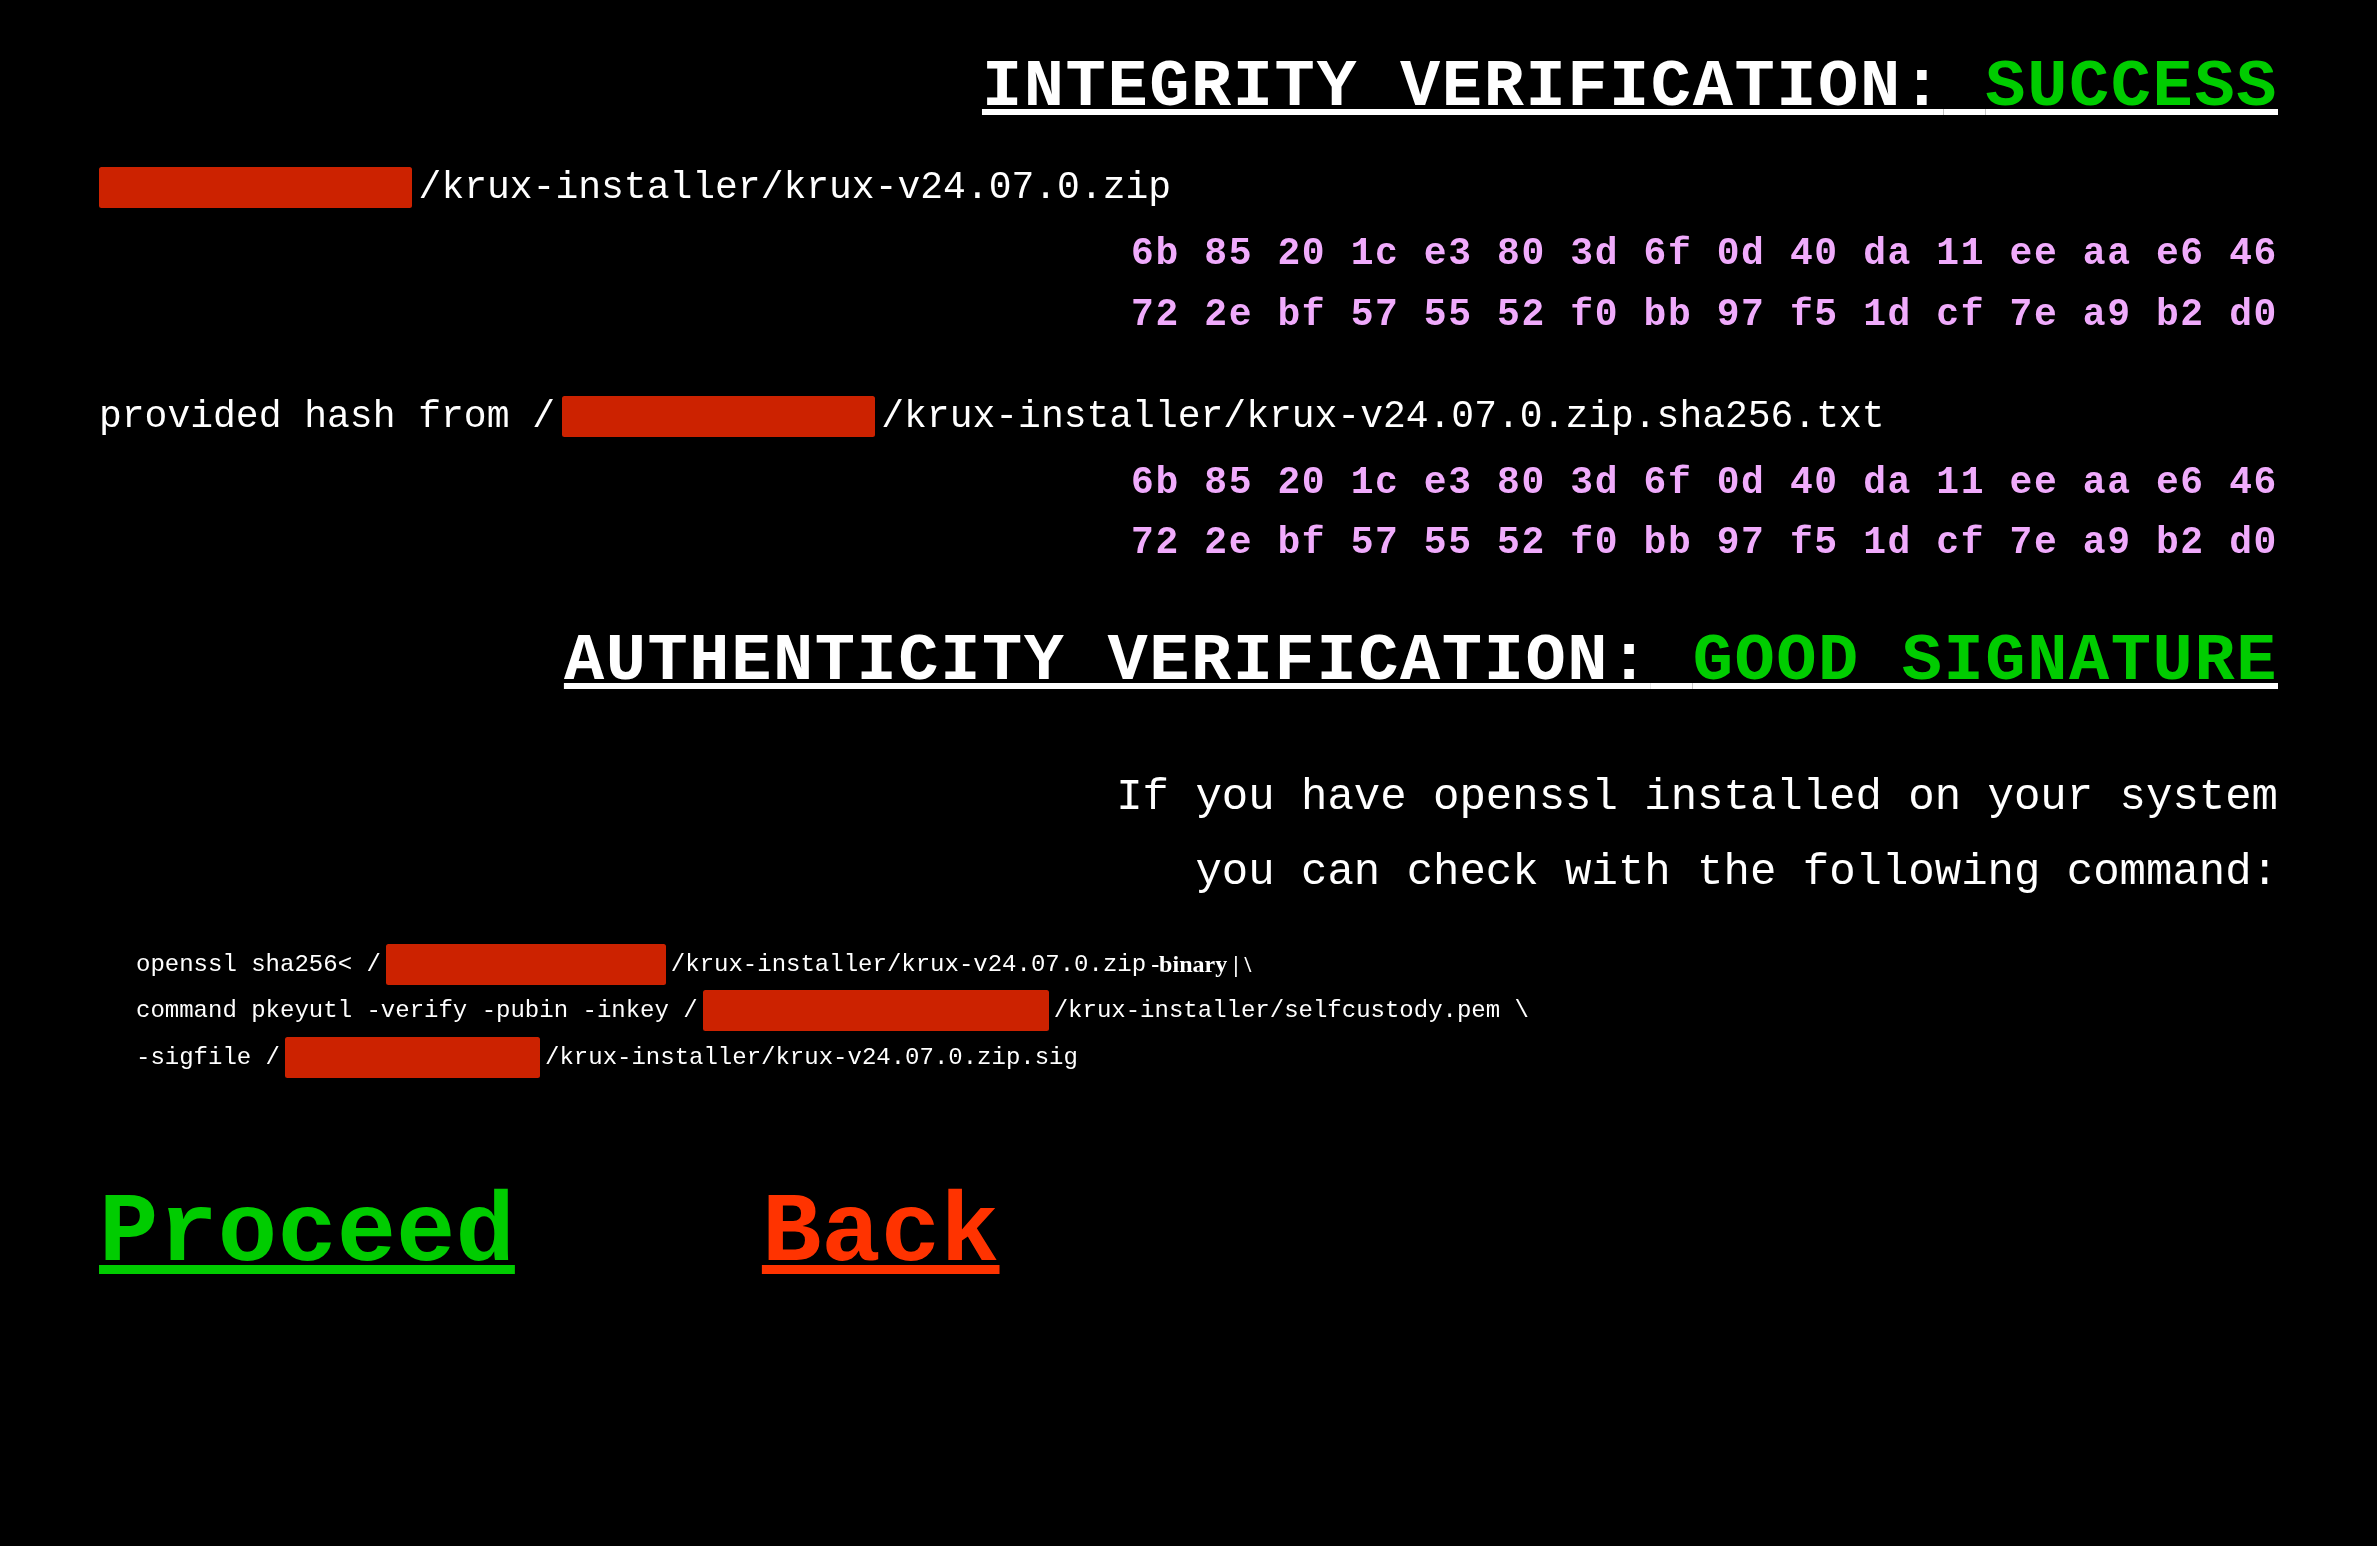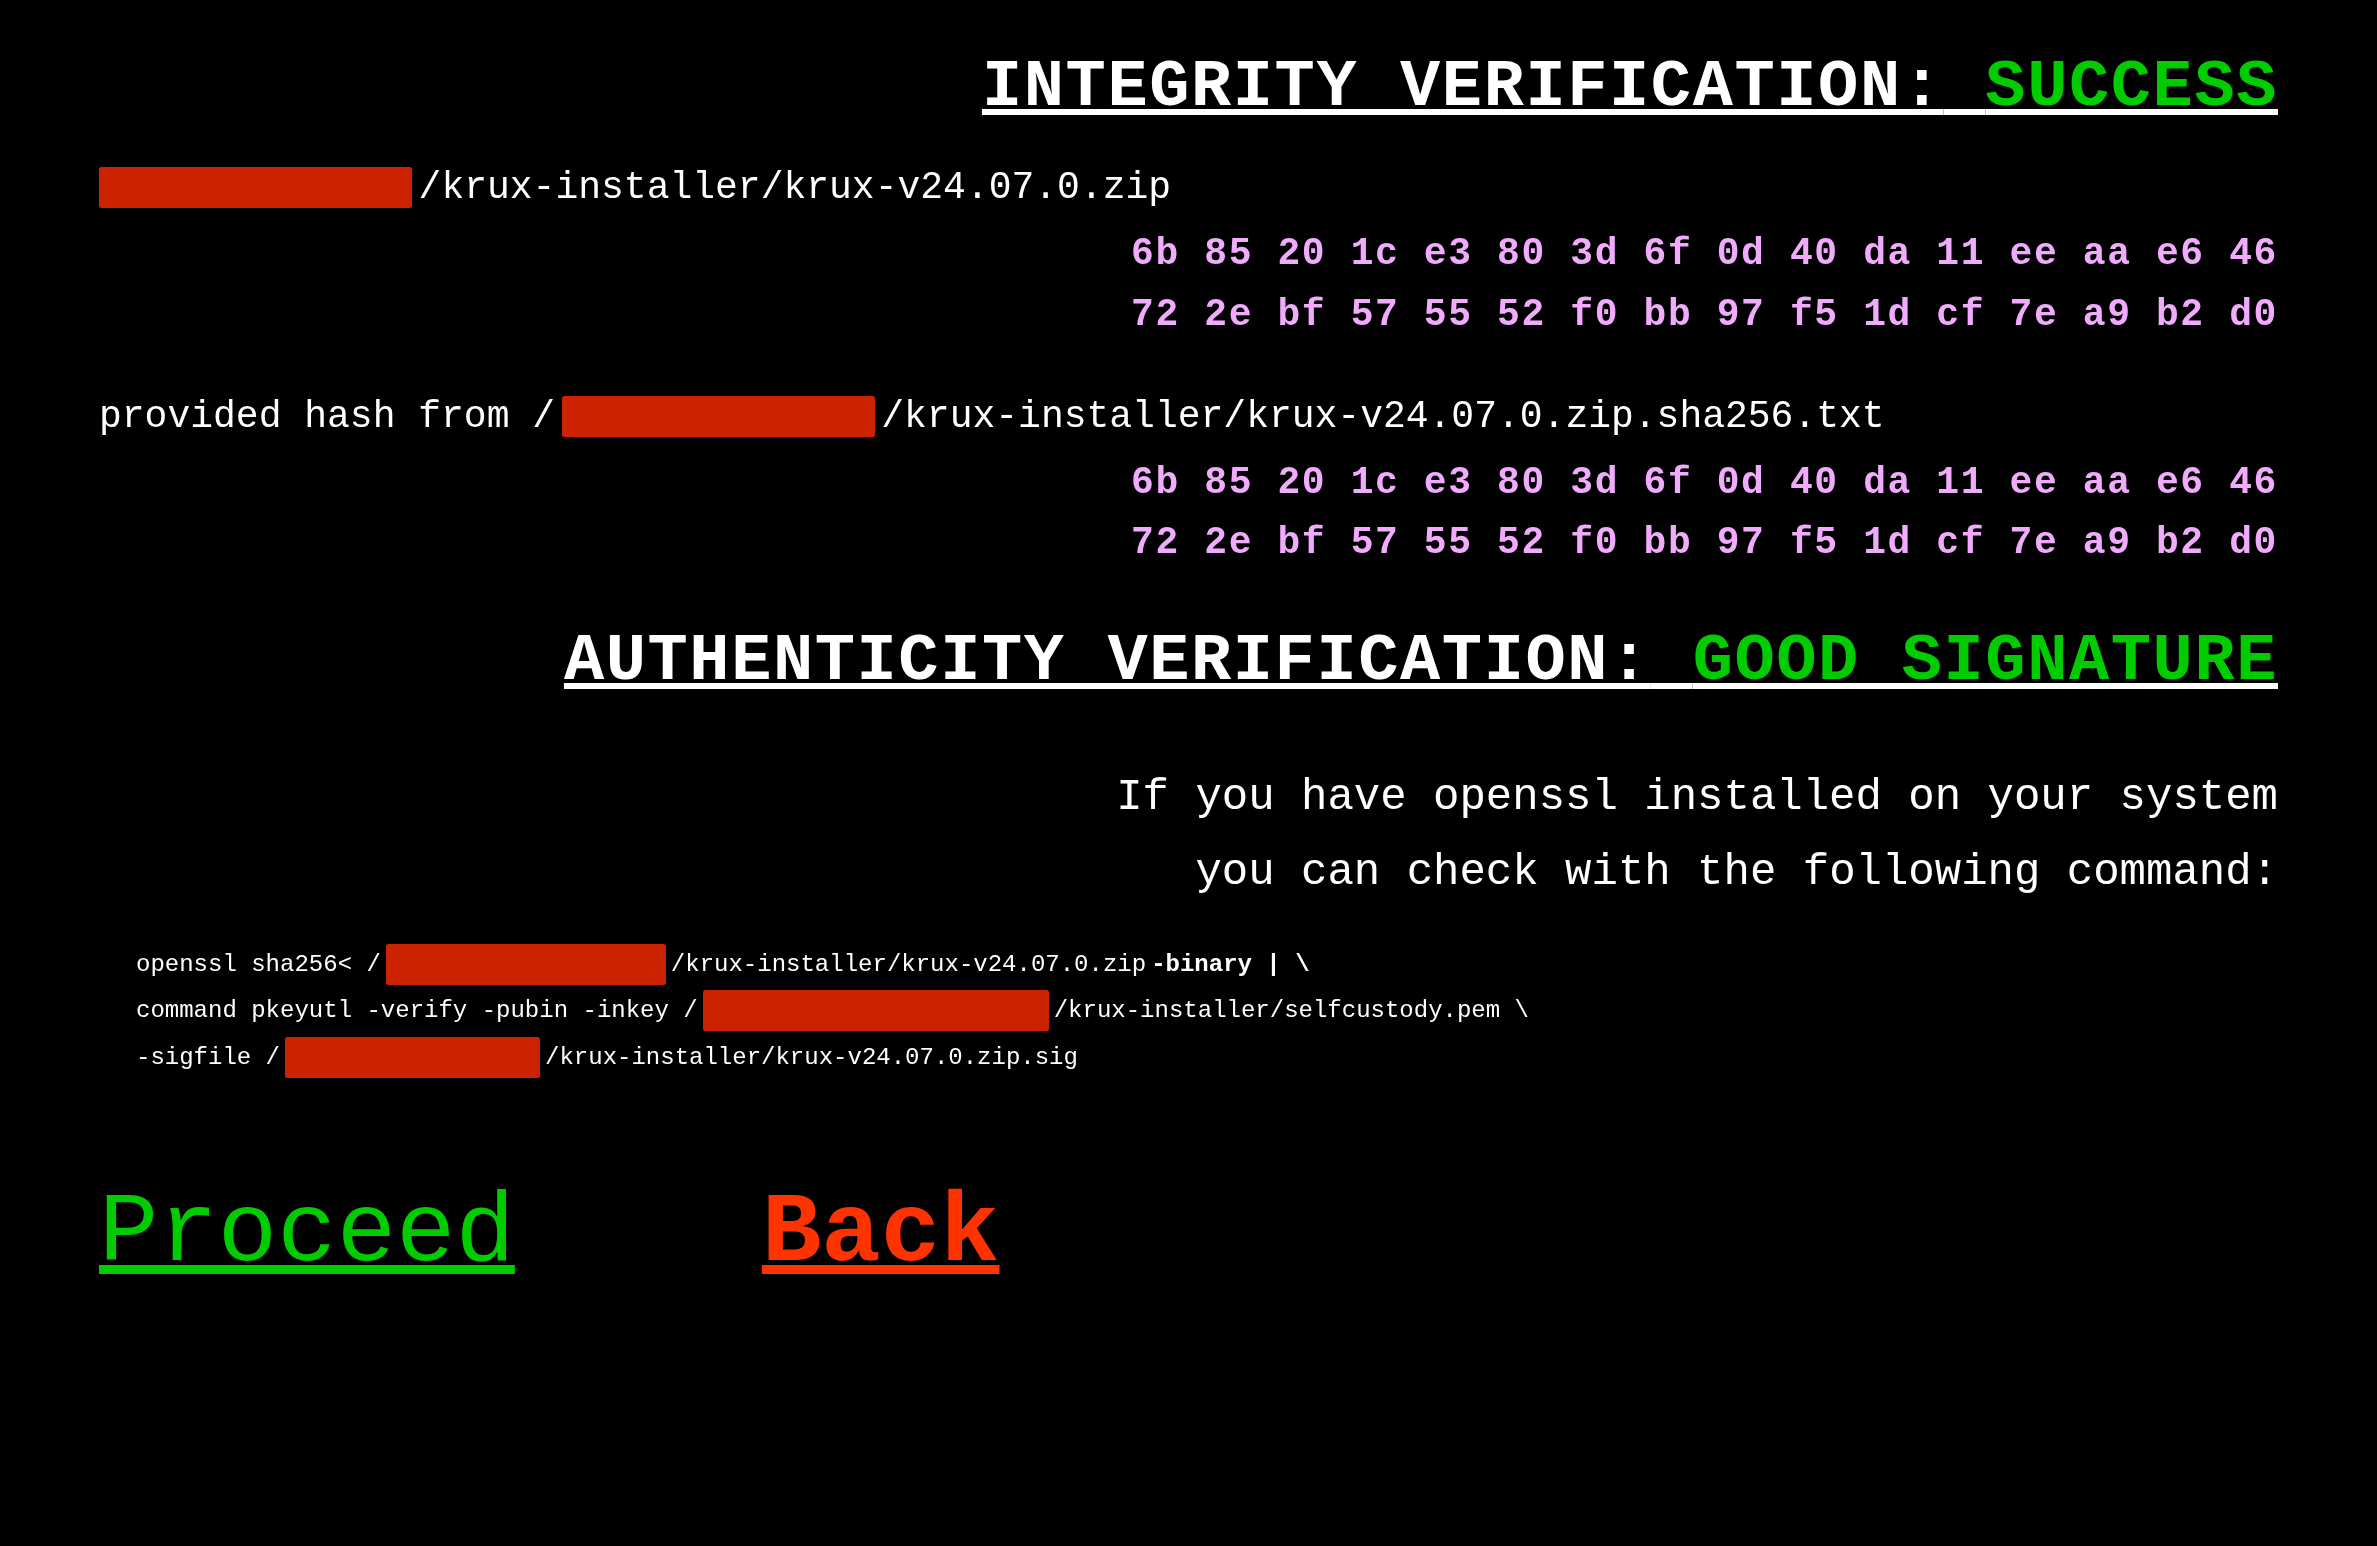--- a/index.html
+++ b/index.html
@@ -122,32 +122,33 @@
       margin-bottom: 3.3px;
     }
 
     .cmd-text {
       color: #ffffff;
     }
 
     .cmd-bold {
       color: #ffffff;
       font-weight: bold;
+      font-family: Liberation Serif, serif;
     }
 
     .buttons-row {
       display: flex;
       align-items: center;
       gap: 247px;
       margin-top: 99px;
     }
 
     .btn-proceed {
       font-size: 99px;
-      font-weight: normal;
+      font-weight: bold;
       color: #00cc00;
       text-decoration: underline;
       cursor: pointer;
       font-family: 'Courier New', Courier, monospace;
       background: none;
       border: none;
     }
 
     .btn-back {
       font-size: 99px;

